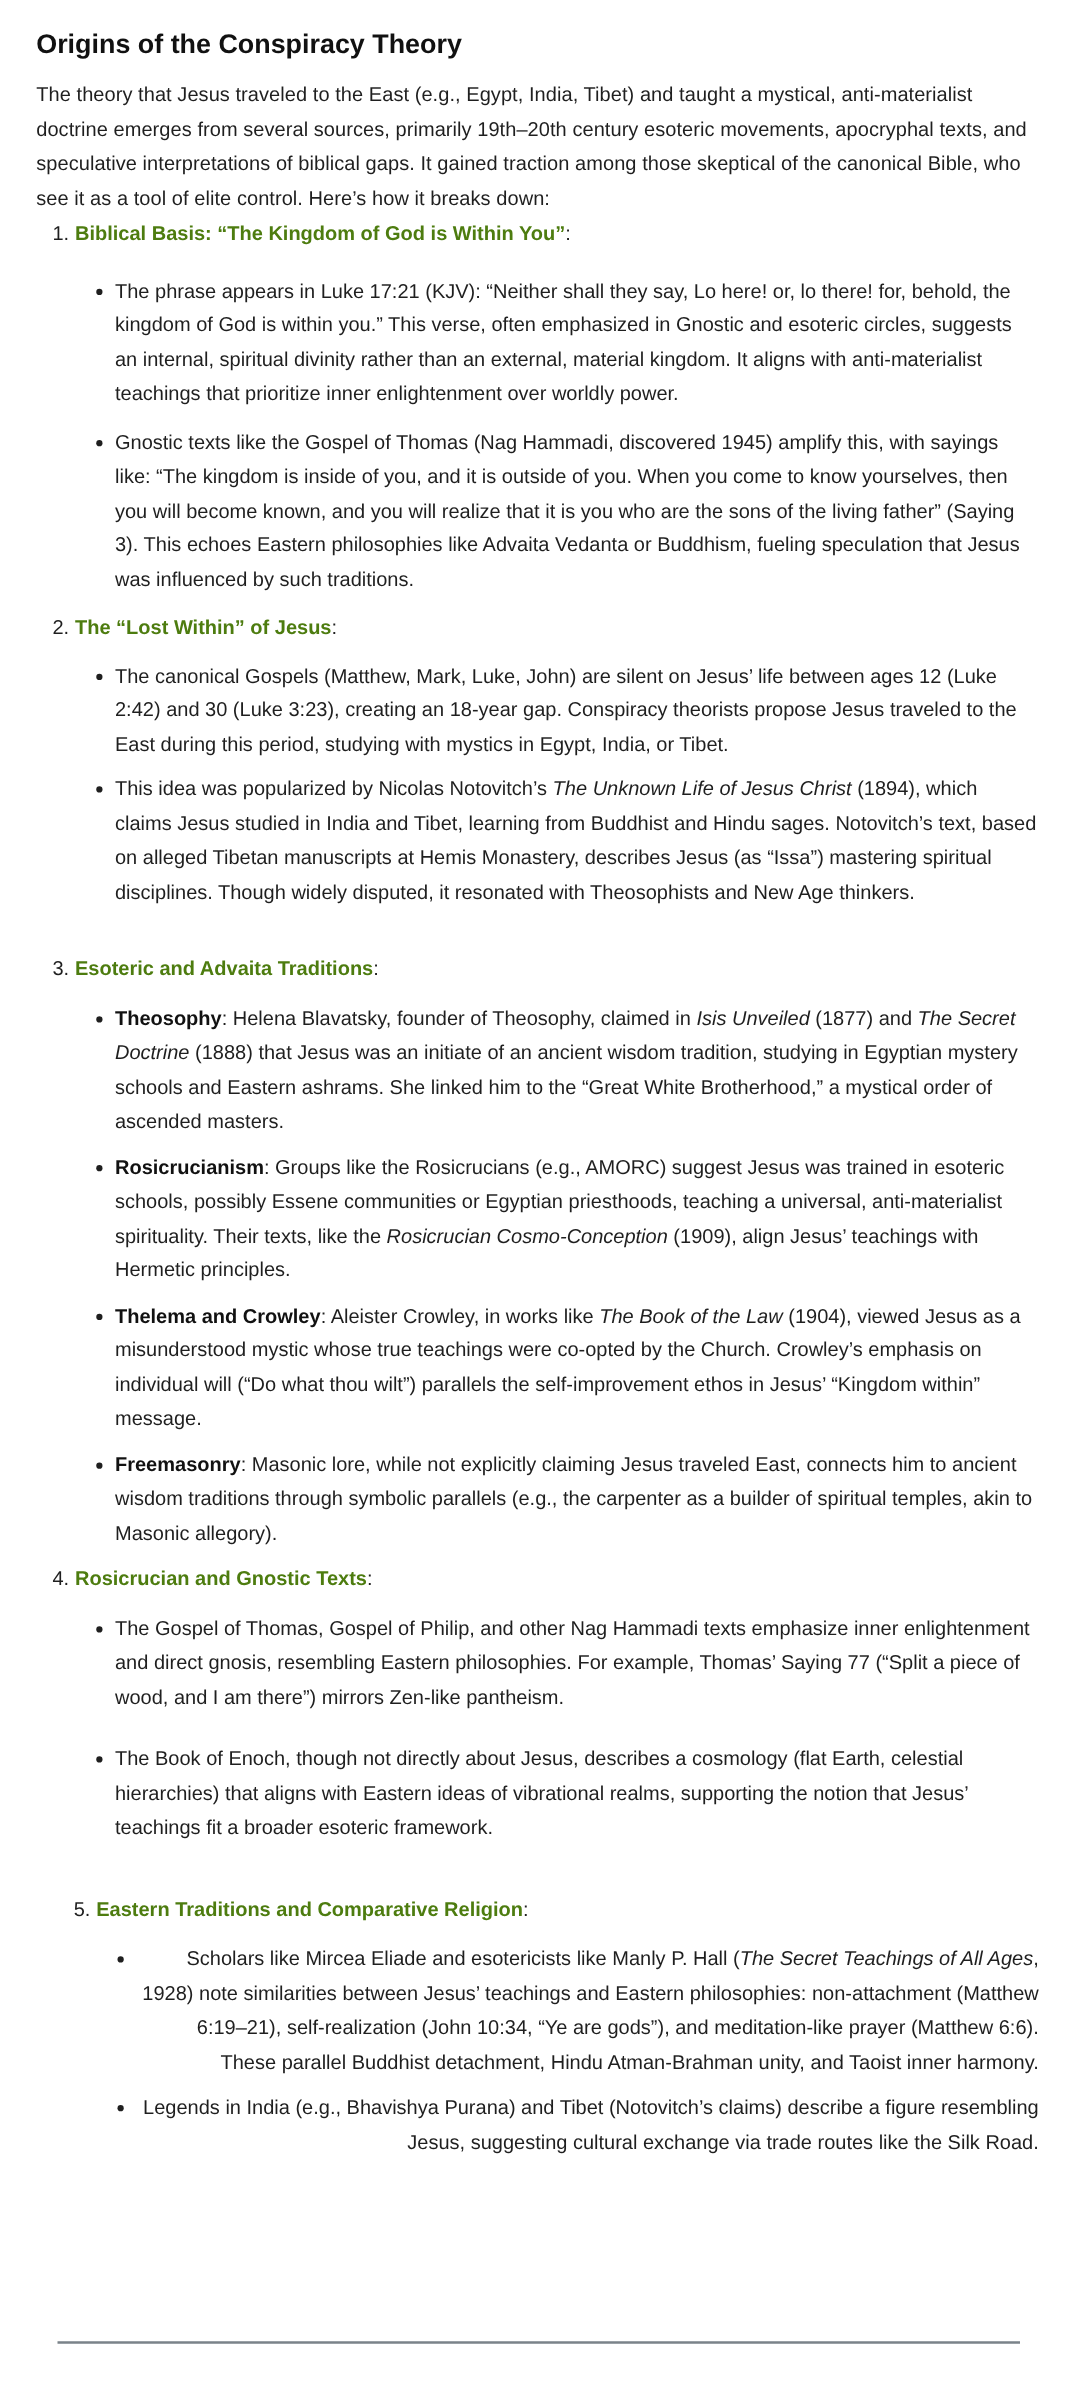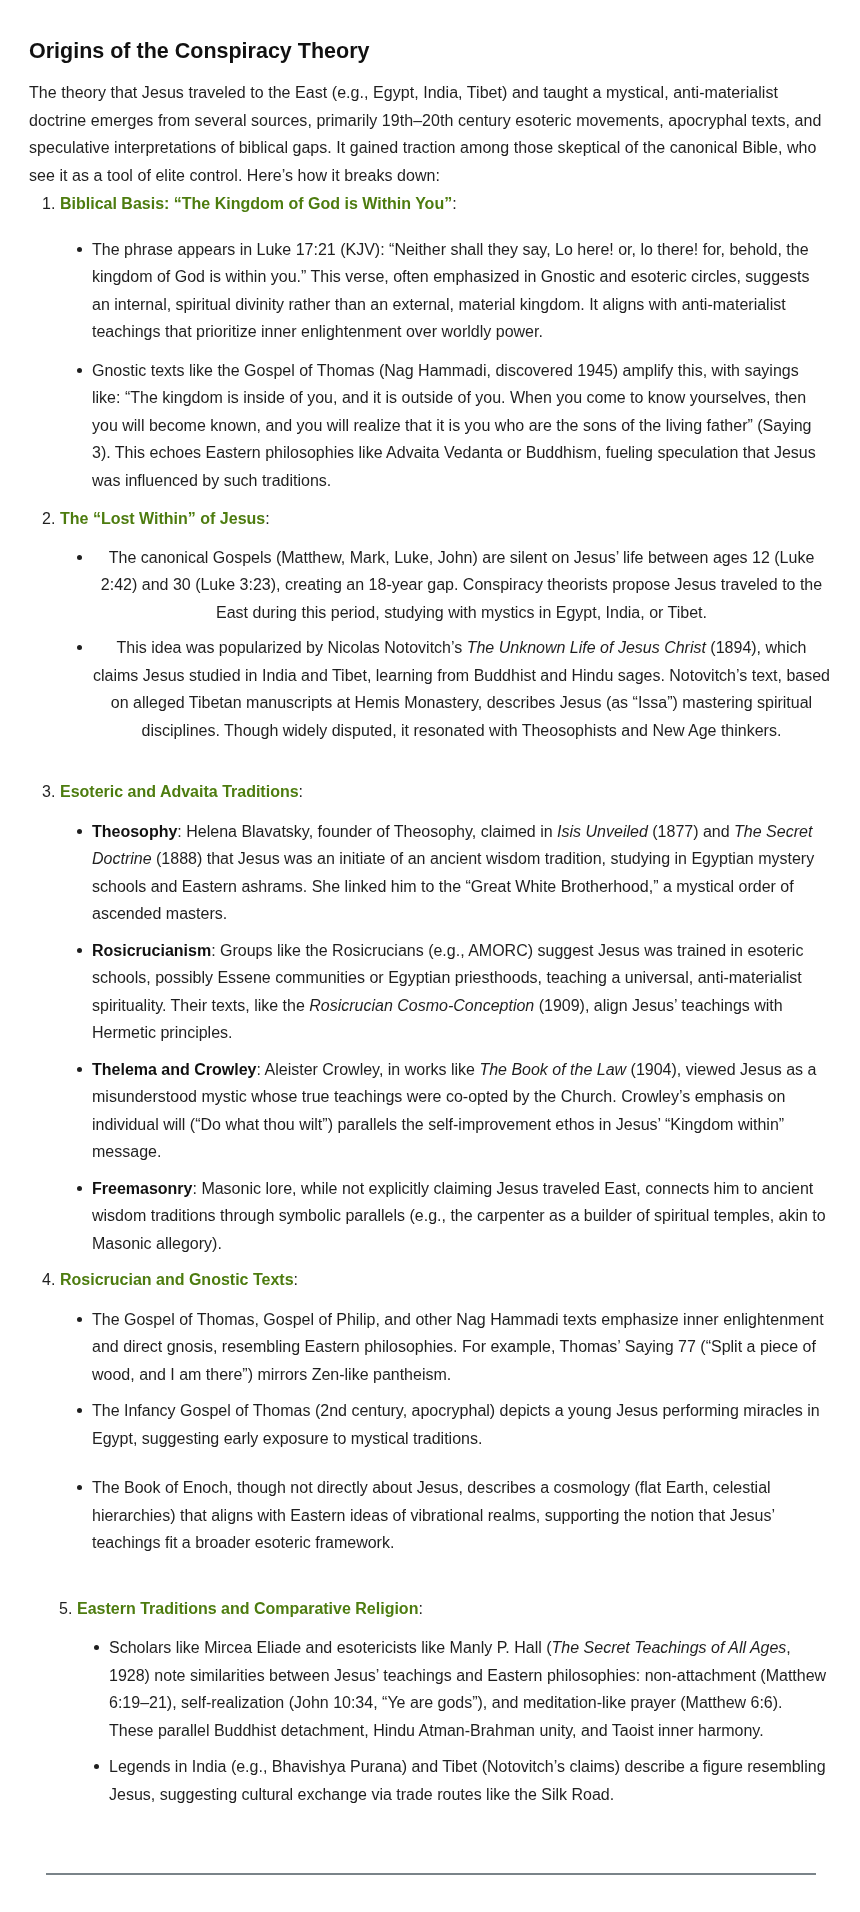--- a/index.html
+++ b/index.html
@@ -17,21 +17,21 @@
       line-height: 27.5px;
     }
     .doc {
       position: relative;
       padding: 0 29px 0 29px;
     }
     h2.title {
       font-size: 21.5px;
       font-weight: bold;
       margin: 0;
-      padding-top: 36px;
+      padding-top: 20px;
       line-height: 30px;
       color: #111;
     }
     p.intro {
       margin: 13px 0 0 0;
       letter-spacing: 0.05px;
     }
     .sec {
       position: relative;
       margin: 0;
@@ -47,21 +47,21 @@
       top: 0;
     }
     .sec-head.indent2 { padding-left: 48px; }
     .sec-head.indent2 .num { left: 30px; }
     .sec-head b { font-weight: bold; color: #4d7c0f; }
     ul.bul {
       list-style: none;
       margin: 0;
       padding: 0 0 0 63px;
     }
-    ul.bul.indent2 { padding-left: 80px; }
+    ul.bul.indent2 { padding-left: 80px; text-align: right; }
     ul.bul li {
       position: relative;
       margin: 0;
     }
     ul.bul li .dot {
       position: absolute;
       left: -15px;
       top: 11px;
       width: 5px;
       height: 5px;
@@ -97,21 +97,21 @@
     <ul class="bul" style="margin-top:18px;">
       <li><span class="dot"></span><span>The phrase appears in Luke 17:21 (KJV): “Neither shall they say, Lo here! or, lo there! for, behold, the kingdom of God is within you.” This verse, often emphasized in Gnostic and esoteric circles, suggests an internal, spiritual divinity rather than an external, material kingdom. It aligns with anti-materialist teachings that prioritize inner enlightenment over worldly power.</span></li>
       <li style="margin-top:11px;"><span class="dot"></span><span>Gnostic texts like the Gospel of Thomas (Nag Hammadi, discovered 1945) amplify this, with sayings like: “The kingdom is inside of you, and it is outside of you. When you come to know yourselves, then you will become known, and you will realize that it is you who are the sons of the living father” (Saying 3). This echoes Eastern philosophies like Advaita Vedanta or Buddhism, fueling speculation that Jesus was influenced by such traditions.</span></li>
     </ul>
   </div>
 
   <div class="sec" style="margin-top:11px;">
     <p class="sec-head">
       <span class="num">2.</span><b>The “Lost Within” of Jesus</b><span>:</span>
     </p>
-    <ul class="bul" style="margin-top:11px;text-align:center;">
+    <ul class="bul" style="margin-top:11px;">
       <li><span class="dot"></span><span>The canonical Gospels (Matthew, Mark, Luke, John) are silent on Jesus’ life between ages 12 (Luke 2:42) and 30 (Luke 3:23), creating an 18-year gap. Conspiracy theorists propose Jesus traveled to the East during this period, studying with mystics in Egypt, India, or Tibet.</span></li>
       <li style="margin-top:8px;"><span class="dot"></span><span>This idea was popularized by Nicolas Notovitch’s </span><i>The Unknown Life of Jesus Christ</i><span> (1894), which claims Jesus studied in India and Tibet, learning from Buddhist and Hindu sages. Notovitch’s text, based on alleged Tibetan manuscripts at Hemis Monastery, describes Jesus (as “Issa”) mastering spiritual disciplines. Though widely disputed, it resonated with Theosophists and New Age thinkers.</span></li>
     </ul>
   </div>
 
   <div class="sec" style="margin-top:34px;">
     <p class="sec-head">
       <span class="num">3.</span><b>Esoteric and Advaita Traditions</b><span>:</span>
     </p>
     <ul class="bul" style="margin-top:12px;">
@@ -121,21 +121,20 @@
       <li style="margin-top:9px;"><span class="dot"></span><b>Freemasonry</b><span>: Masonic lore, while not explicitly claiming Jesus traveled East, connects him to ancient wisdom traditions through symbolic parallels (e.g., the carpenter as a builder of spiritual temples, akin to Masonic allegory).</span></li>
     </ul>
   </div>
 
   <div class="sec" style="margin-top:9px;">
     <p class="sec-head">
       <span class="num">4.</span><b>Rosicrucian and Gnostic Texts</b><span>:</span>
     </p>
     <ul class="bul" style="margin-top:12px;">
       <li><span class="dot"></span><span>The Gospel of Thomas, Gospel of Philip, and other Nag Hammadi texts emphasize inner enlightenment and direct gnosis, resembling Eastern philosophies. For example, Thomas’ Saying 77 (“Split a piece of wood, and I am there”) mirrors Zen-like pantheism.</span></li>
-      <li style="margin-top:9px;"><span class="dot"></span><span>The Infancy Gospel of Thomas (2nd century, apocryphal) depicts a young Jesus performing miracles in Egypt, suggesting early exposure to mystical traditions.</span></li>
       <li style="margin-top:22px;"><span class="dot"></span><span>The Book of Enoch, though not directly about Jesus, describes a cosmology (flat Earth, celestial hierarchies) that aligns with Eastern ideas of vibrational realms, supporting the notion that Jesus’ teachings fit a broader esoteric framework.</span></li>
     </ul>
   </div>
 
   <div class="sec" style="margin-top:38px;">
     <p class="sec-head indent2">
       <span class="num">5.</span><b>Eastern Traditions and Comparative Religion</b><span>:</span>
     </p>
     <ul class="bul indent2" style="margin-top:12px;">
       <li><span class="dot"></span><span>Scholars like Mircea Eliade and esotericists like Manly P. Hall (</span><i>The Secret Teachings of All Ages</i><span>, 1928) note similarities between Jesus’ teachings and Eastern philosophies: non-attachment (Matthew 6:19–21), self-realization (John 10:34, “Ye are gods”), and meditation-like prayer (Matthew 6:6). These parallel Buddhist detachment, Hindu Atman-Brahman unity, and Taoist inner harmony.</span></li>

